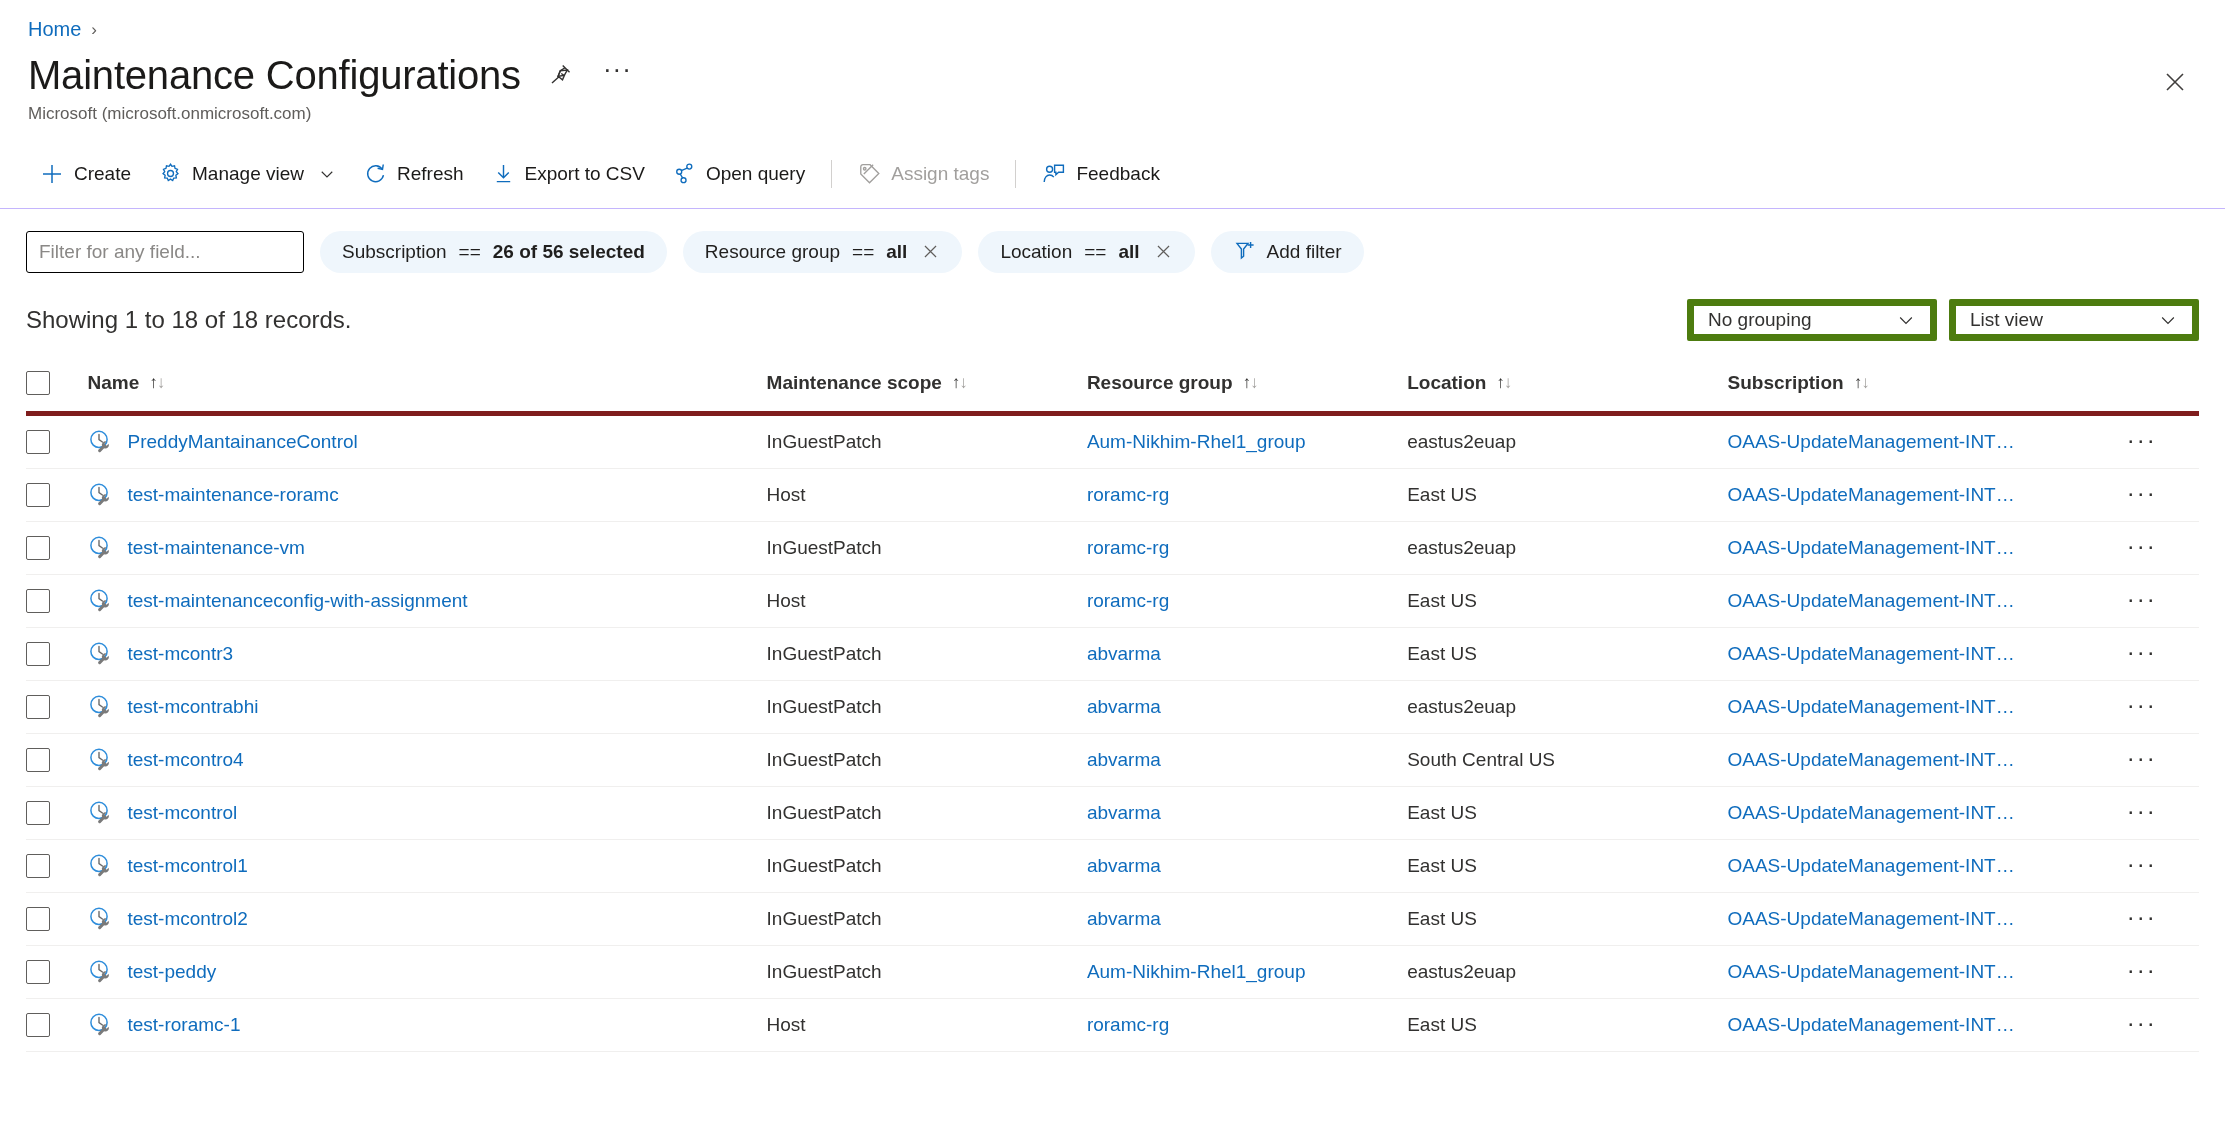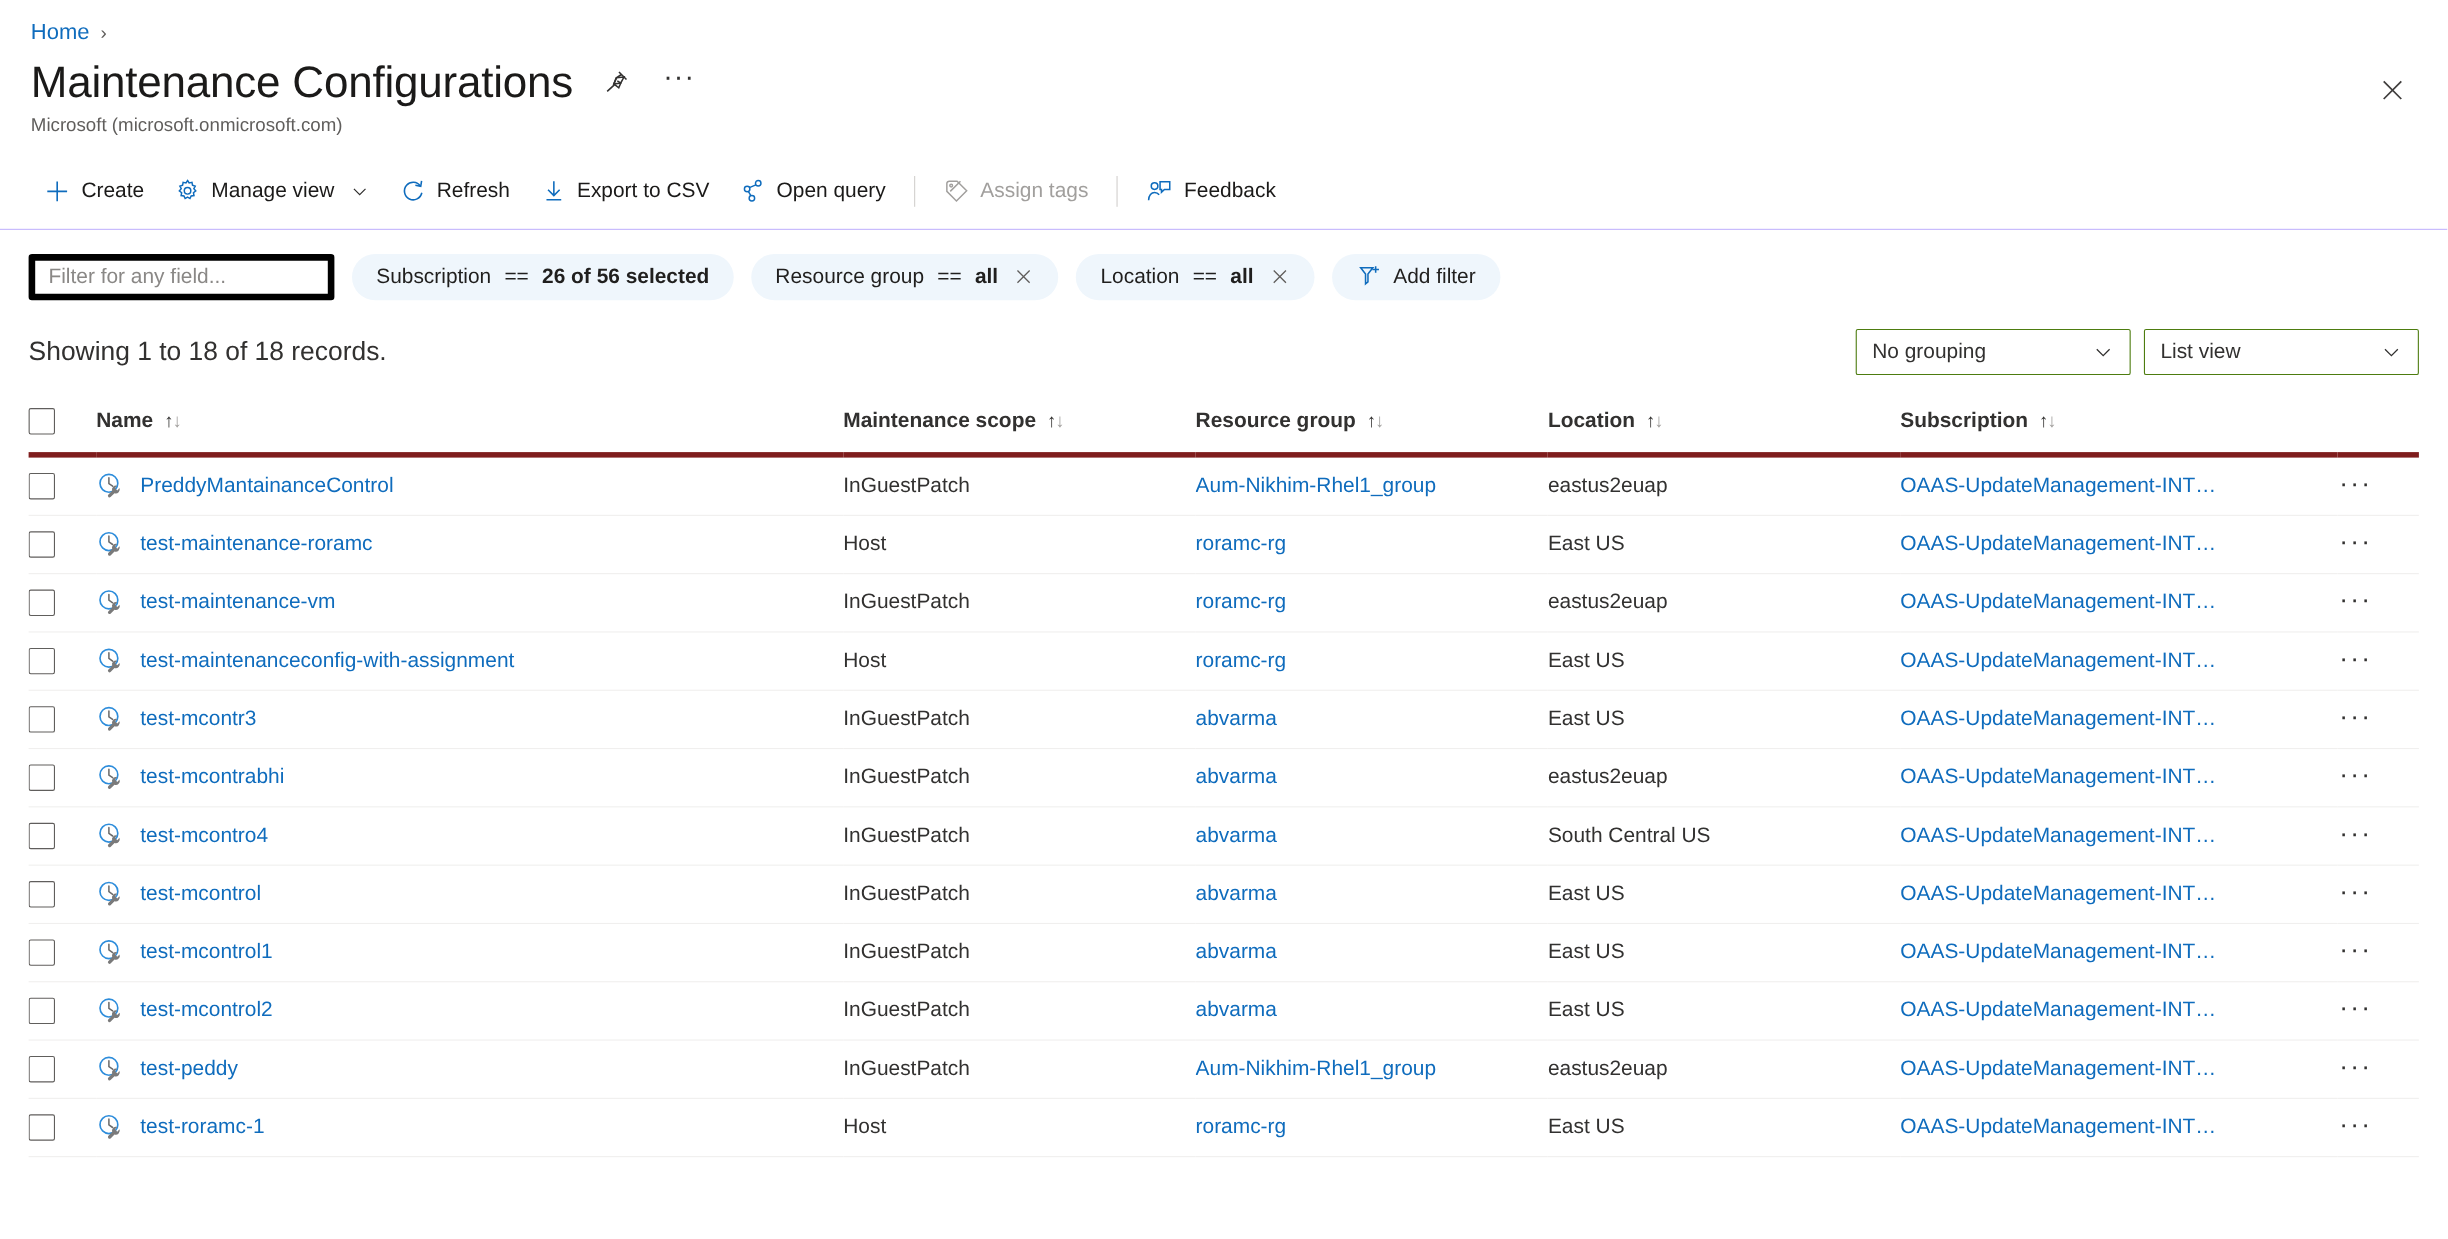--- a/index.html
+++ b/index.html
@@ -103,21 +103,21 @@
   
   .filterbar {
     display: flex;
     align-items: center;
     gap: 16px;
     padding: 22px 0 0 26px;
   }
   .filter-input {
     width: 278px;
     height: 42px;
-    border: 6px solid #000000;
+    border: 1px solid #000000;
     outline: 2px solid transparent;
     border-radius: 3px;
     padding: 0 12px;
     font-size: 19px;
     color: #323130;
     font-family: "Liberation Sans", sans-serif;
     background: #fff;
     caret-color: #323130;
   }
   .filter-input::placeholder { color: #8a8886; }
@@ -153,21 +153,21 @@
   }
   .records-text {
     font-size: 24px;
     color: #323130;
   }
   .selects { display: flex; gap: 12px; }
   .select-box {
     display: flex; align-items: center;
     justify-content: space-between;
     width: 250px; height: 42px;
-    border: 1px solid #4d7c0f;
+    border: 7px solid #4d7c0f;
     border-radius: 2px;
     background: #fff;
     padding: 0 14px;
     font-size: 19px;
     color: #323130;
     cursor: pointer;
     font-family: "Liberation Sans", sans-serif;
   }
 
   

